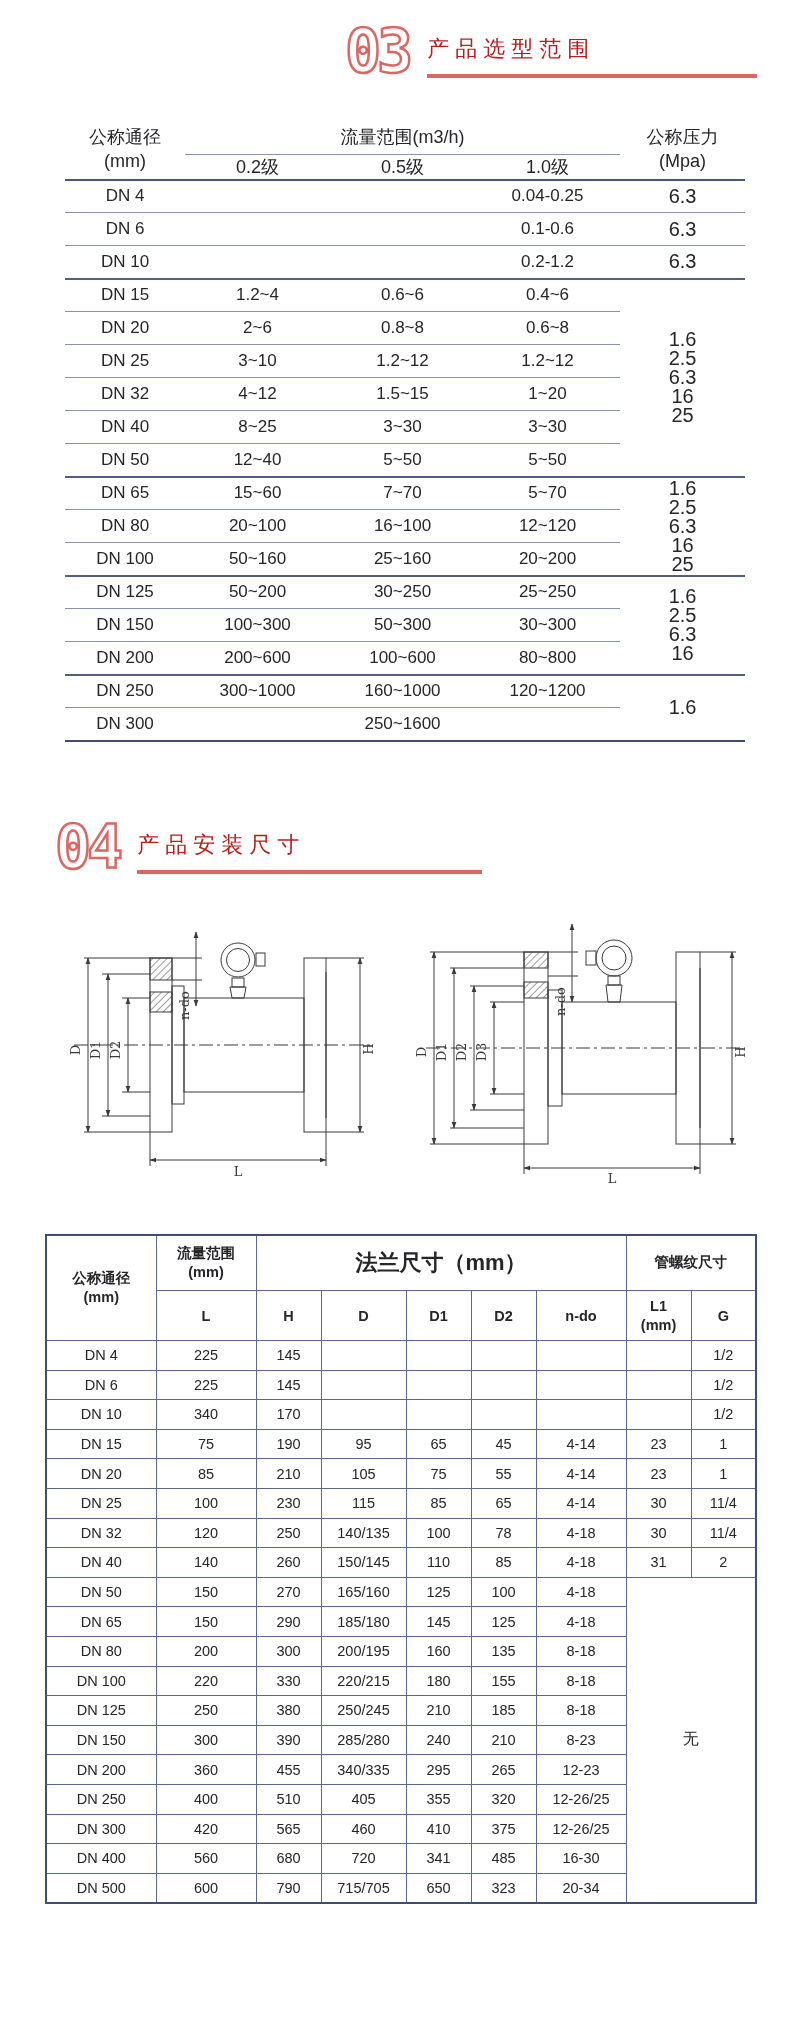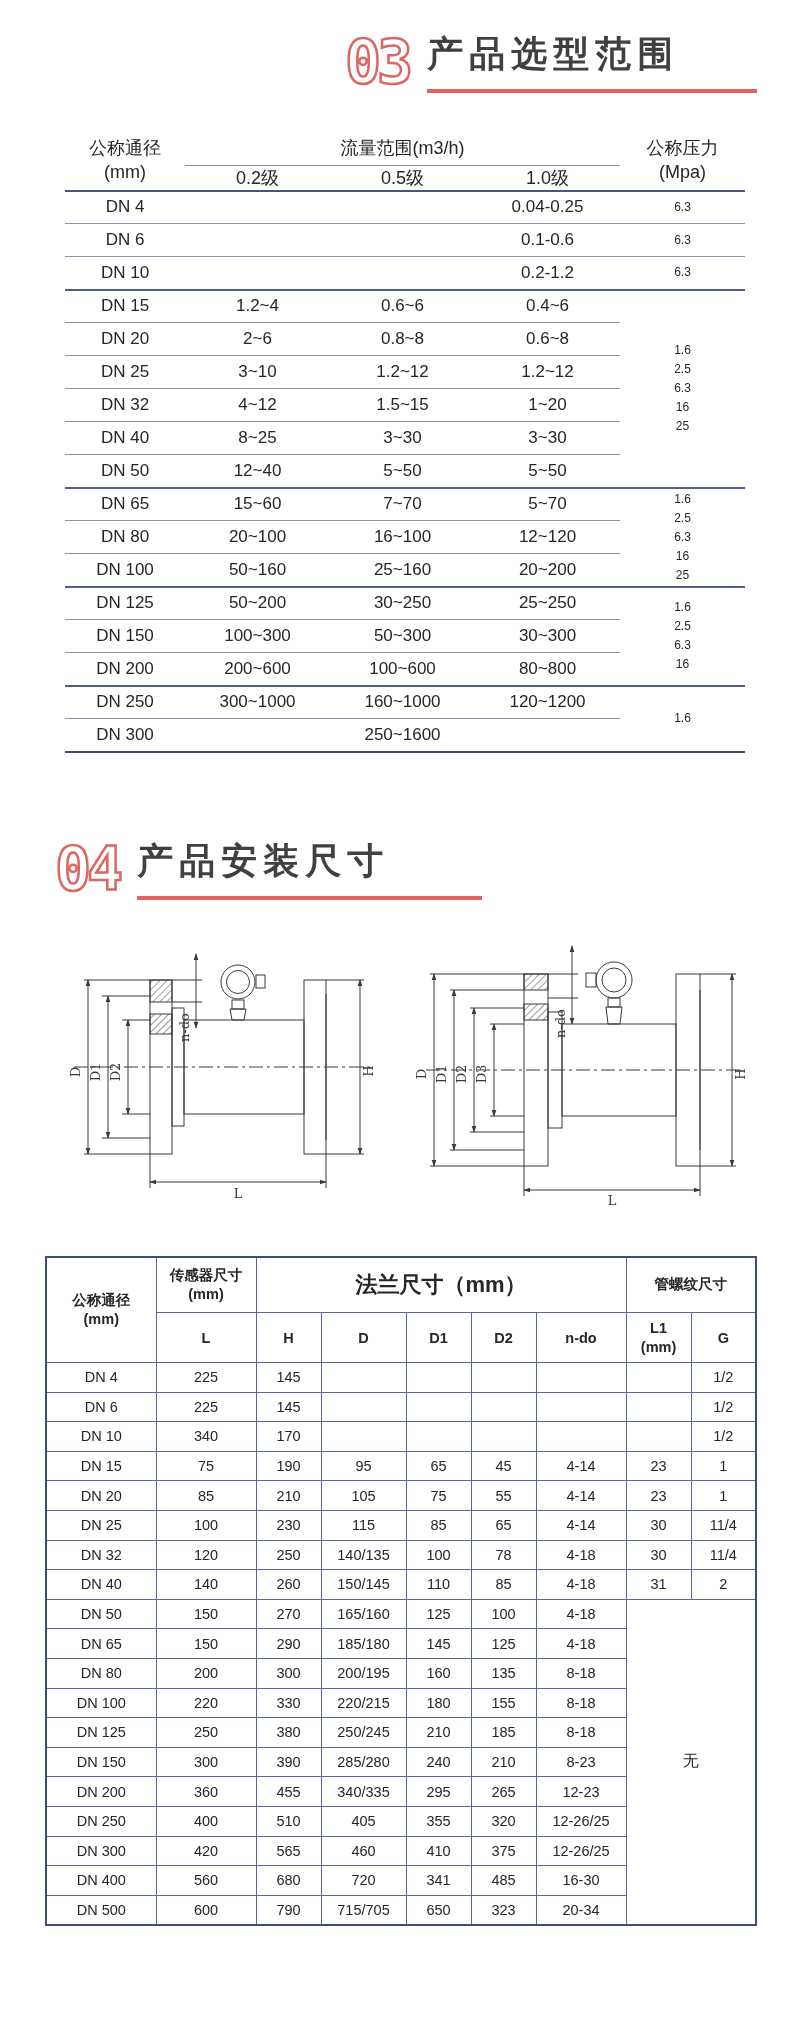--- a/index.html
+++ b/index.html
@@ -3,32 +3,32 @@
 <meta charset="utf-8">
 <style>
   * { margin:0; padding:0; box-sizing:border-box; }
   html,body { background:#ffffff; }
   body {
     width:800px; height:2019px; position:relative;
     font-family:"Liberation Sans","DejaVu Sans",sans-serif;
     color:#222222; overflow:hidden;
   }
   
-  .sec-header { display:flex; align-items:flex-end; }
+  .sec-header { display:flex; align-items:center; }
   .sec3-header { margin:20px 0 0 345px; }
   .sec4-header { margin:74px 8px 0 55px; }
   .sec-num {
     font-family:"DejaVu Sans Mono","Liberation Mono",monospace;
     font-size:60px; font-weight:bold; line-height:62px;
     color:#ffffff; -webkit-text-stroke:2.5px #dd6663;
     letter-spacing:-4px; margin-right:18px;
   }
   .sec-title-wrap { padding-top:10px; }
   .sec-title {
-    font-size:36px; font-weight:bold; color:#404040; letter-spacing:6px;
+    font-size:22px; font-weight:normal; color:#b91c1c; letter-spacing:6px;
   }
   .sec-underline { height:4px; background:#dd6663; margin-top:10px; }
   .sec3-header .sec-underline { width:330px; }
   .sec4-header .sec-underline { width:345px; }
 
   
   .t1 {
     border-collapse:collapse; table-layout:fixed;
     width:680px; margin:38px 0 0 65px;
     font-size:17px; color:#26262a;
@@ -39,21 +39,21 @@
   .t1 col.c-p  { width:125px; }
   .t1 thead th { font-size:18px; }
   .t1 .th-2line span { display:block; line-height:24px; }
   .t1 .flow-group { border-bottom:1.5px solid #8a93ad; height:34px; }
   .t1 .flow-sub th { height:18px; }
   .t1 thead .hsep { border-bottom:2px solid #49557c; }
   .t1 tbody td { height:33px; border-bottom:1px solid #8a93ad; }
   .t1 tbody tr.group-end > td { border-bottom:2px solid #525e85; }
   .t1 tbody tr.table-end > td { border-bottom:2.5px solid #414d74; }
   .t1 td.pressure-cell { border-bottom:1px solid #8a93ad; }
-  .t1 td.pressure-cell div { line-height:19px; font-size:12px; }
+  .t1 td.pressure-cell div { line-height:19px; font-size:20px; }
   .t1 td.pressure-cell.heavy { border-bottom:2px solid #525e85; }
   .t1 td.pressure-cell.bottom { border-bottom:2.5px solid #414d74; }
 
   
   .drawings { display:flex; margin:30px 0 0 40px; gap:14px; }
   .drawings svg { display:block; }
   .drawings text {
     font-family:"DejaVu Serif","Liberation Serif",serif;
     font-size:13px; fill:#3a3a3a;
   }
@@ -396,21 +396,21 @@
       <col class="c7">
       <col class="c8">
   </colgroup>
   <thead>
     <tr class="h-row1">
       <th rowspan="2" class="th-2line">
         <span>公称通径</span>
         <span>(mm)</span>
       </th>
       <th class="th-2line">
-        <span>传感器尺寸</span>
+        <span>流量范围</span>
         <span>(mm)</span>
       </th>
       <th colspan="5" style="font-size:22px;">法兰尺寸（mm）</th>
       <th colspan="2">管螺纹尺寸</th>
     </tr>
     <tr class="h-row2">
       <th>L</th>
       <th>H</th>
       <th>D</th>
       <th>D1</th>

